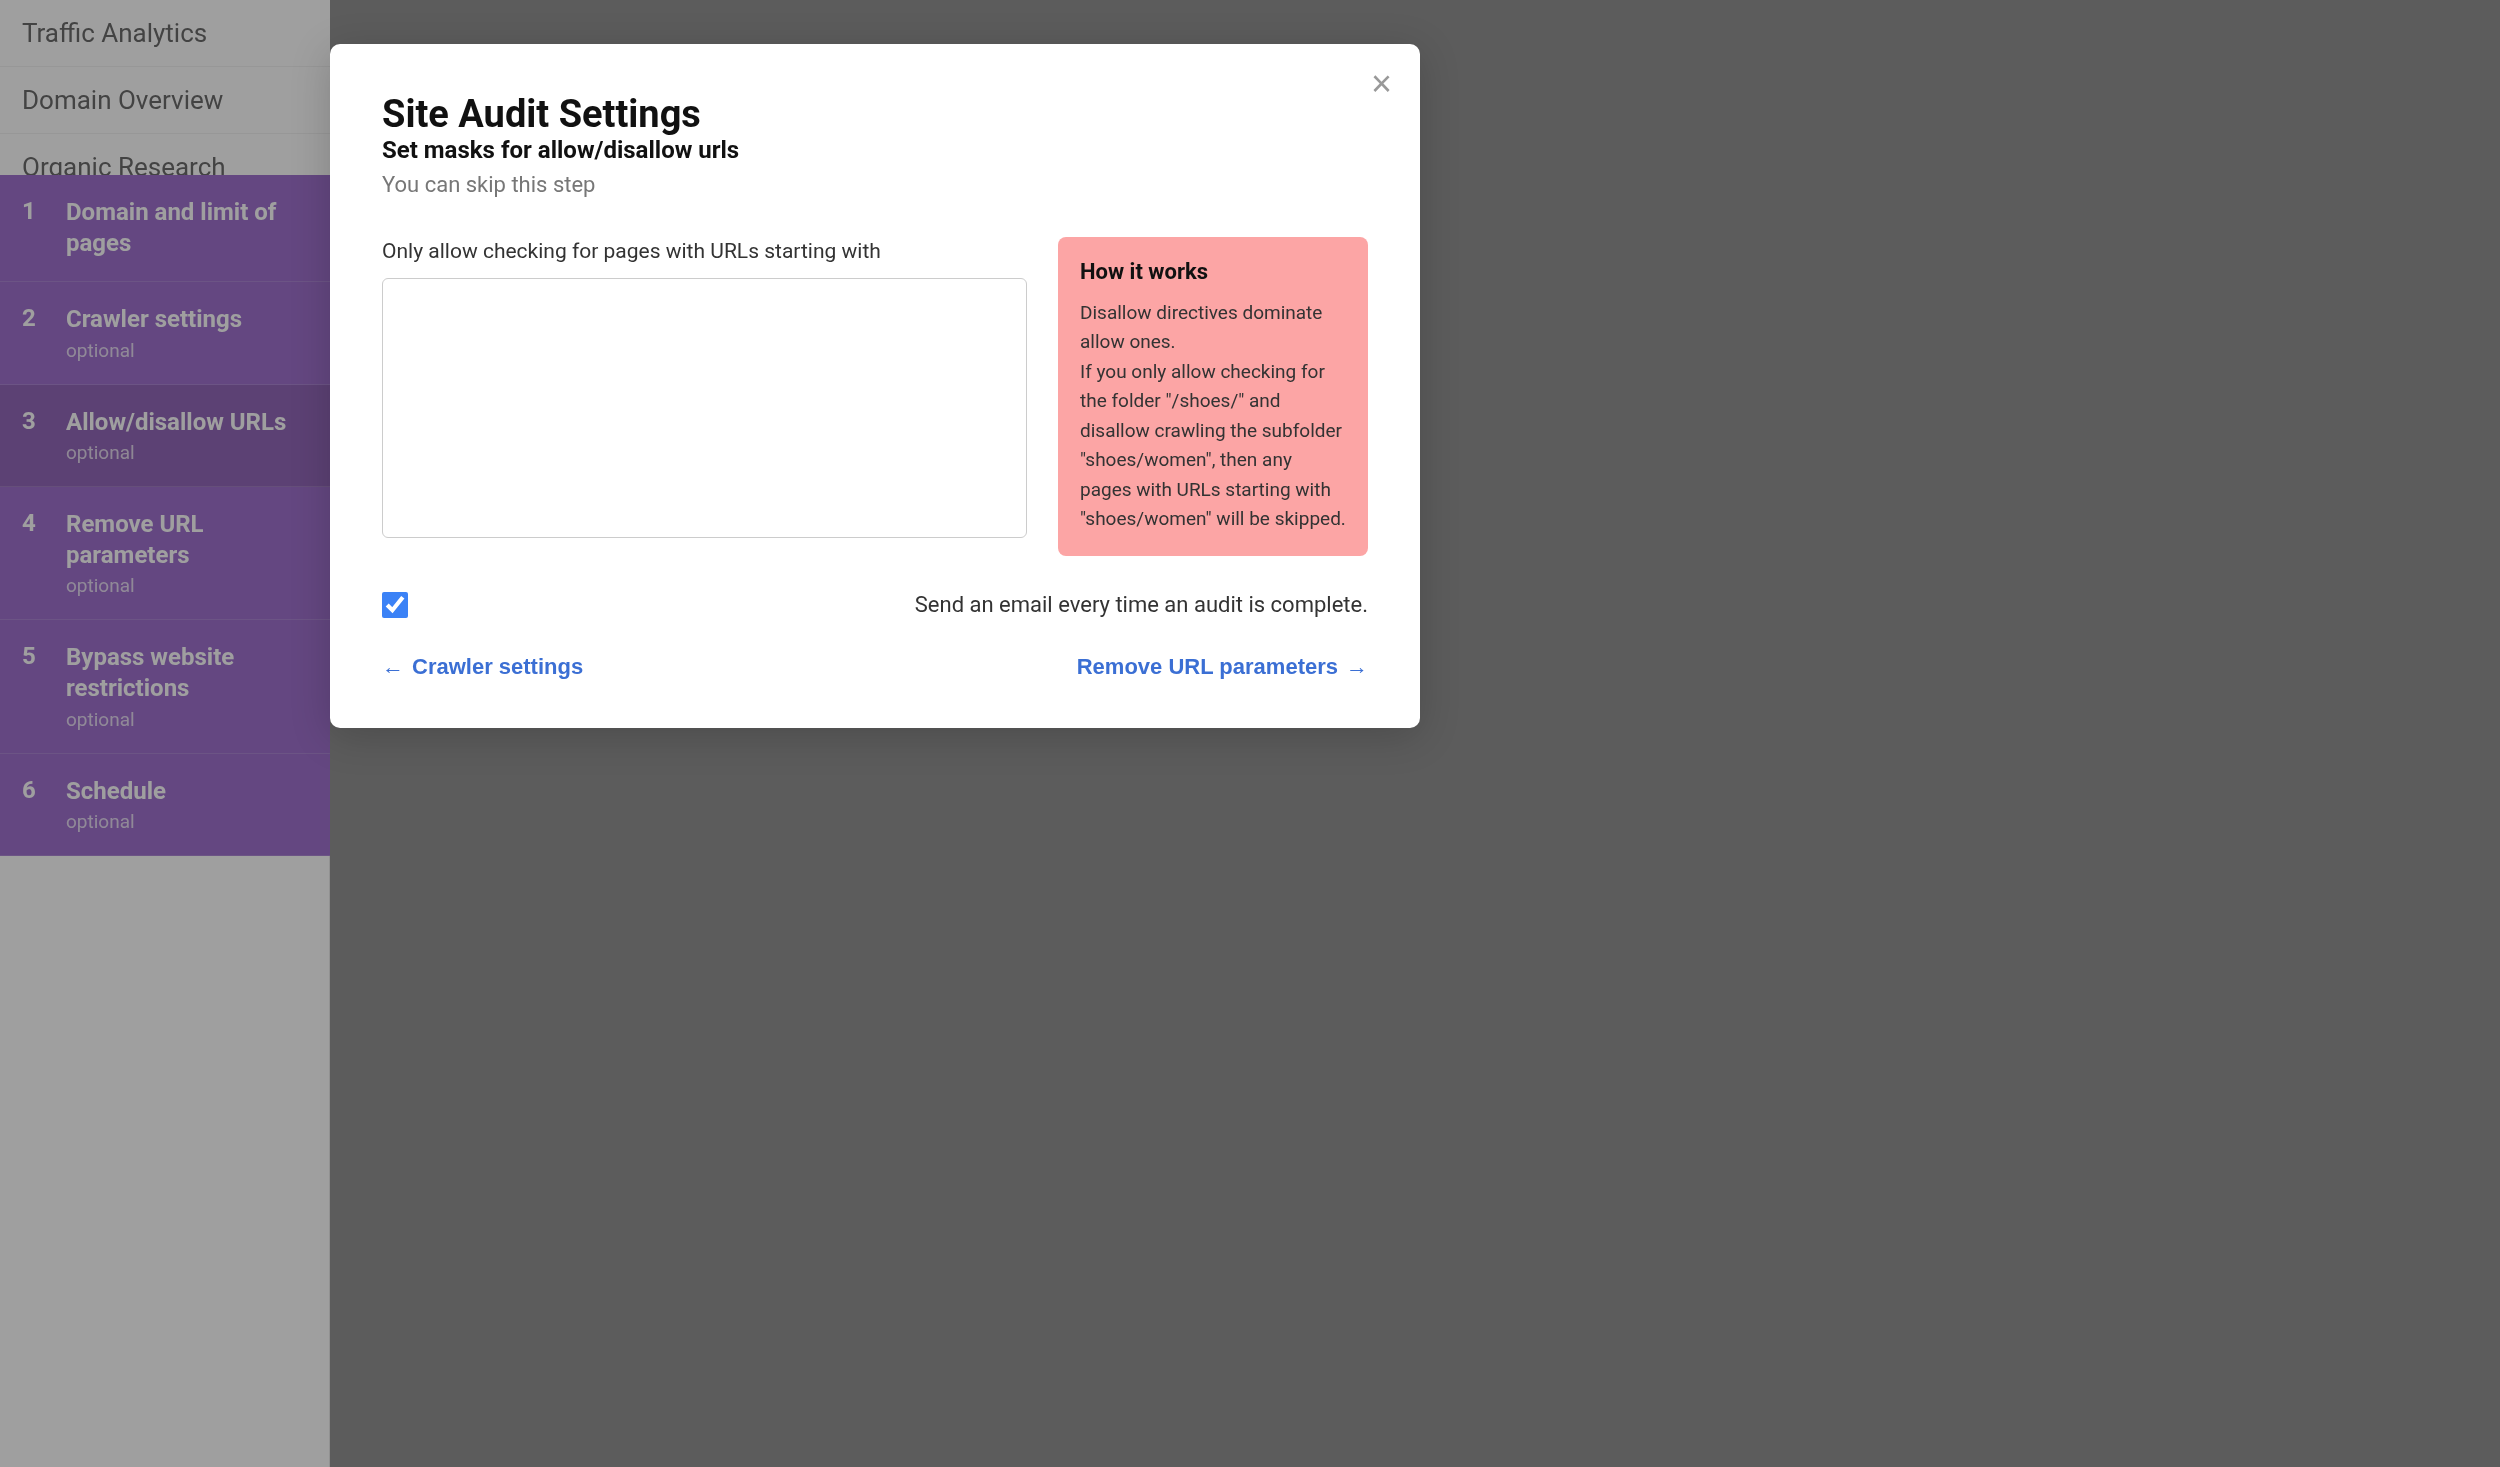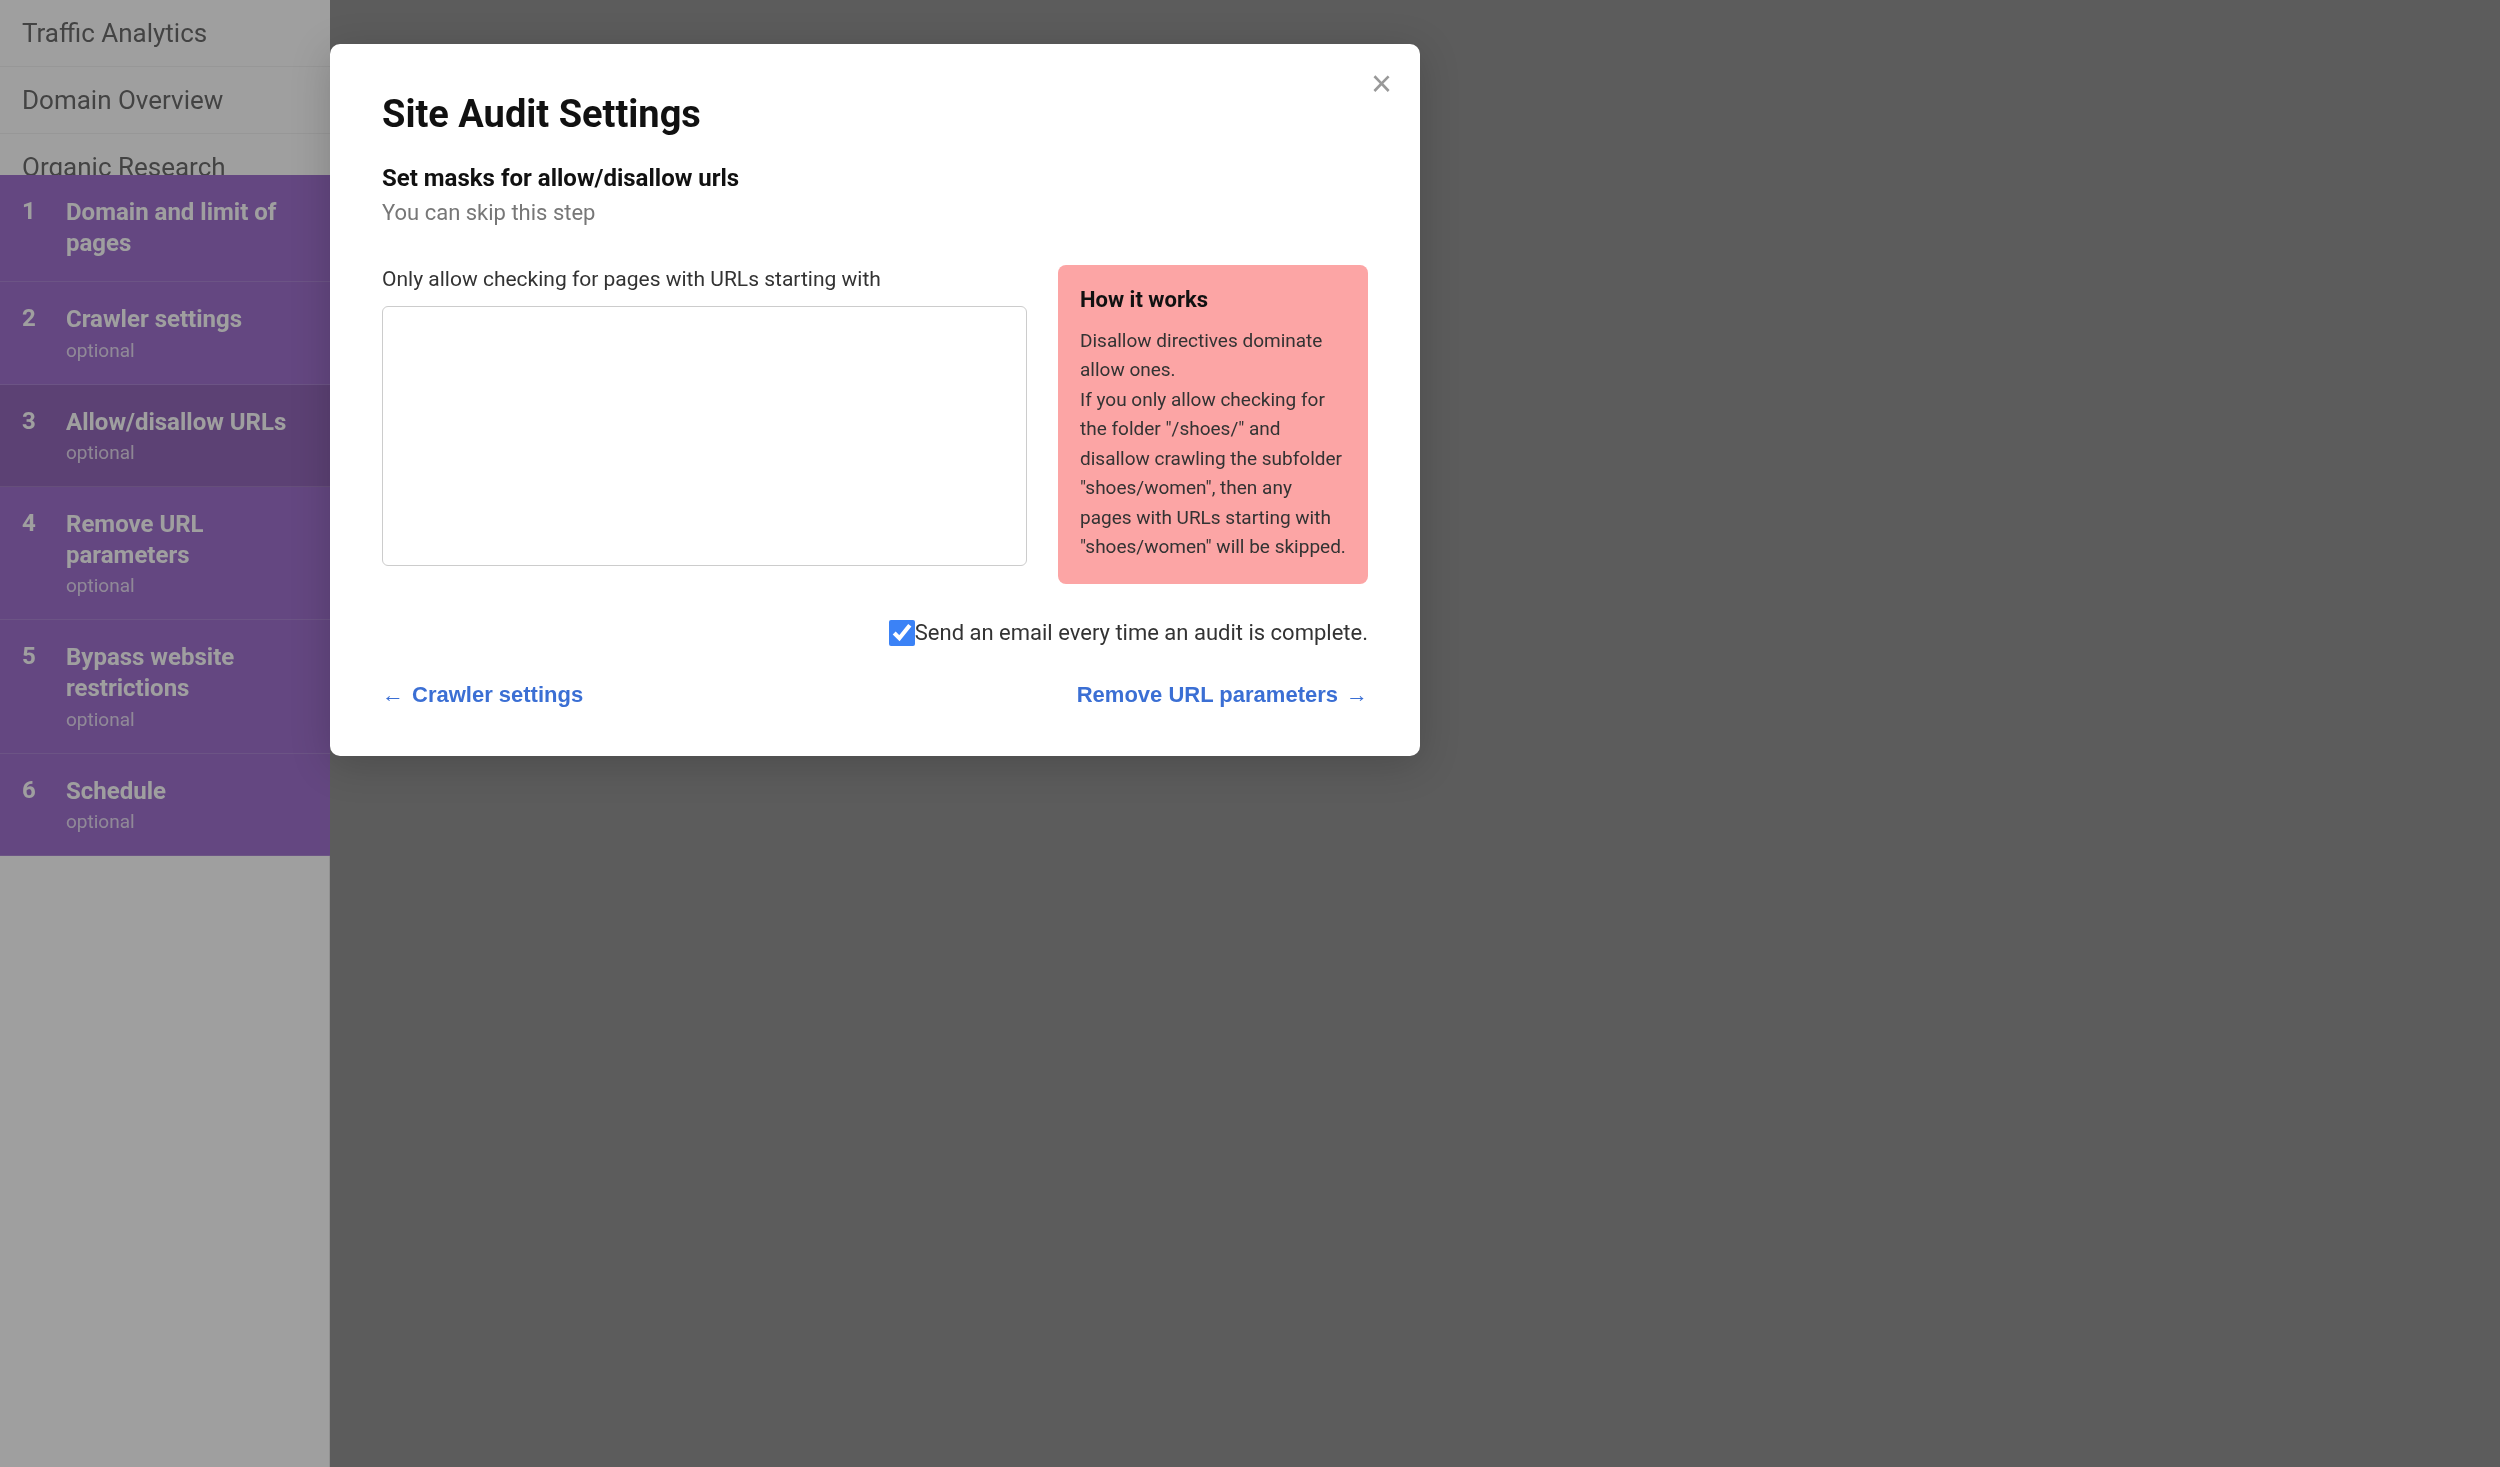--- a/index.html
+++ b/index.html
@@ -54,21 +54,20 @@
       cursor: pointer;
       background: none;
       border: none;
       line-height: 1;
     }
 
     .modal-title {
       font-size: 38px;
       font-weight: 700;
       color: #111;
-      margin-bottom: 28px;
     }
 
     .modal-subtitle {
       font-size: 24px;
       font-weight: 700;
       color: #111;
       margin-bottom: 8px;
     }
 
     .modal-skip {
@@ -120,21 +119,21 @@
 
     .info-text {
       font-size: 19px;
       color: #333;
       line-height: 1.55;
     }
 
     .email-row {
       display: flex;
       align-items: center;
-      justify-content: flex-end;
+      justify-content: space-between;
       margin-bottom: 36px;
     }
 
     .email-checkbox {
       width: 26px;
       height: 26px;
       accent-color: #3b82f6;
       cursor: pointer;
     }
 

